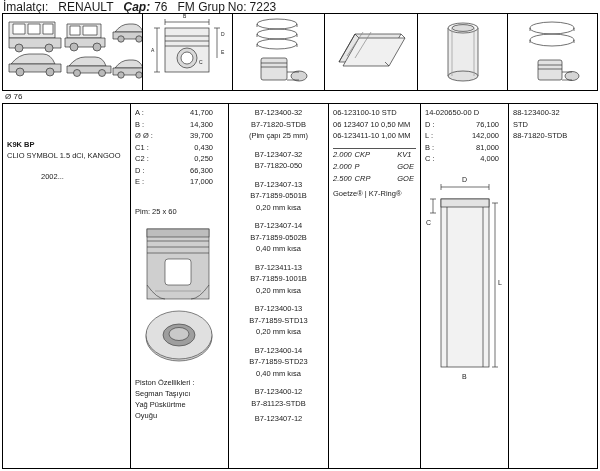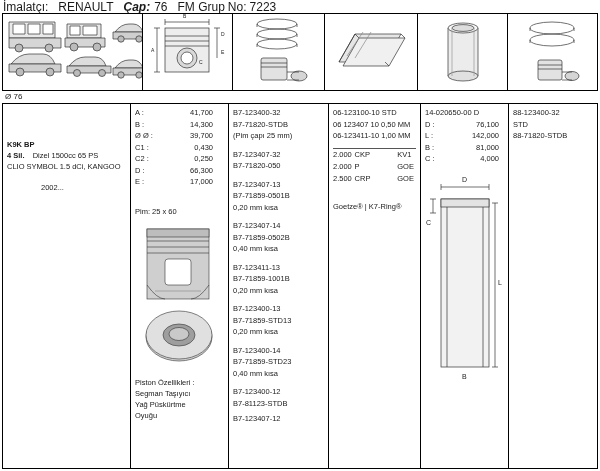--- a/index.html
+++ b/index.html
@@ -56,41 +56,41 @@
     position:absolute;left:2px;top:103px;width:596px;height:366px;
     border:1px solid #000;box-sizing:border-box;display:flex;
   }
   .col{
     position:relative;border-right:1px solid #000;box-sizing:border-box;
     padding:3px 4px 0 4px;overflow:hidden;
   }
   .col:last-child{border-right:none;}
   .k1{width:128px;}
   .k2{width:98px;}
-  .k3{width:100px;}
+  .k3{width:100px;text-align:center;}
   .k4{width:92px;}
   .k5{width:88px;}
   .k6{width:88px;}
 
   .ln{line-height:11px;white-space:nowrap;}
   .bold{font-weight:bold;margin-top:32px;}
   .spec{display:flex;justify-content:space-between;width:78px;line-height:11.5px;}
   .spec2{display:flex;justify-content:space-between;width:74px;line-height:11.5px;}
   .lbl{}
   .val{}
 
   .rowline{line-height:11.5px;white-space:nowrap;}
   .gap{height:7px;}
   .gap2{height:4px;}
 
   
   .fig{position:relative;}
 
   
-  .t3{margin-top:6px;}
+  .t3{margin-top:6px;font-style:italic;}
   .t3 .r{display:flex;line-height:12px;}
   .t3 .c-a{width:30px;}
   .t3 .c-b{width:26px;text-align:left;}
   .t3 .c-c{width:26px;margin-left:24px;}
   .t3box{border-top:1px solid #555;border-bottom:1px solid #555;}
 
   
   .linerwrap{position:relative;margin-top:8px;height:230px;}
 
   svg{display:block;}
@@ -248,24 +248,20 @@
       </svg>
     </div>
   </div>
 
   <div class="diam">Ø 76</div>
 
   <div class="tbl">
 
     <div class="col k1">
       <div class="ln bold">K9K BP</div>
-      <div class="ln"><span class="bold">4 Sil.</span>
-        <span style="display:inline-block;width:4px"></span>
-        <span>Dizel 1500cc 65 PS</span>
-      </div>
       <div class="ln">CLIO SYMBOL 1.5 dCi, KANGOO</div>
       <div class="ln" style="margin-top:10px;padding-left:34px">2002...</div>
     </div>
 
     <div class="col k2">
       <div class="spec">
           <span class="lbl">A :</span>
           <span class="val">41,700</span>
         </div>
       <div class="spec">
@@ -377,21 +373,21 @@
           <span class="c-b">P</span>
           <span class="c-c">GOE</span>
         </div>
         <div class="r">
           <span class="c-a">2.500</span>
           <span class="c-b">CRP</span>
           <span class="c-c">GOE</span>
         </div>
       </div>
 
-      <div class="rowline" style="margin-top:16px">Goetze® | K7-Ring®</div>
+      <div class="rowline" style="margin-top:3px">Goetze® | K7-Ring®</div>
     </div>
 
     <div class="col k5">
       <div class="rowline">14-020650-00 D</div>
       <div class="spec2">
           <span>D :</span>
           <span>76,100</span>
         </div>
       <div class="spec2">
           <span>L :</span>

